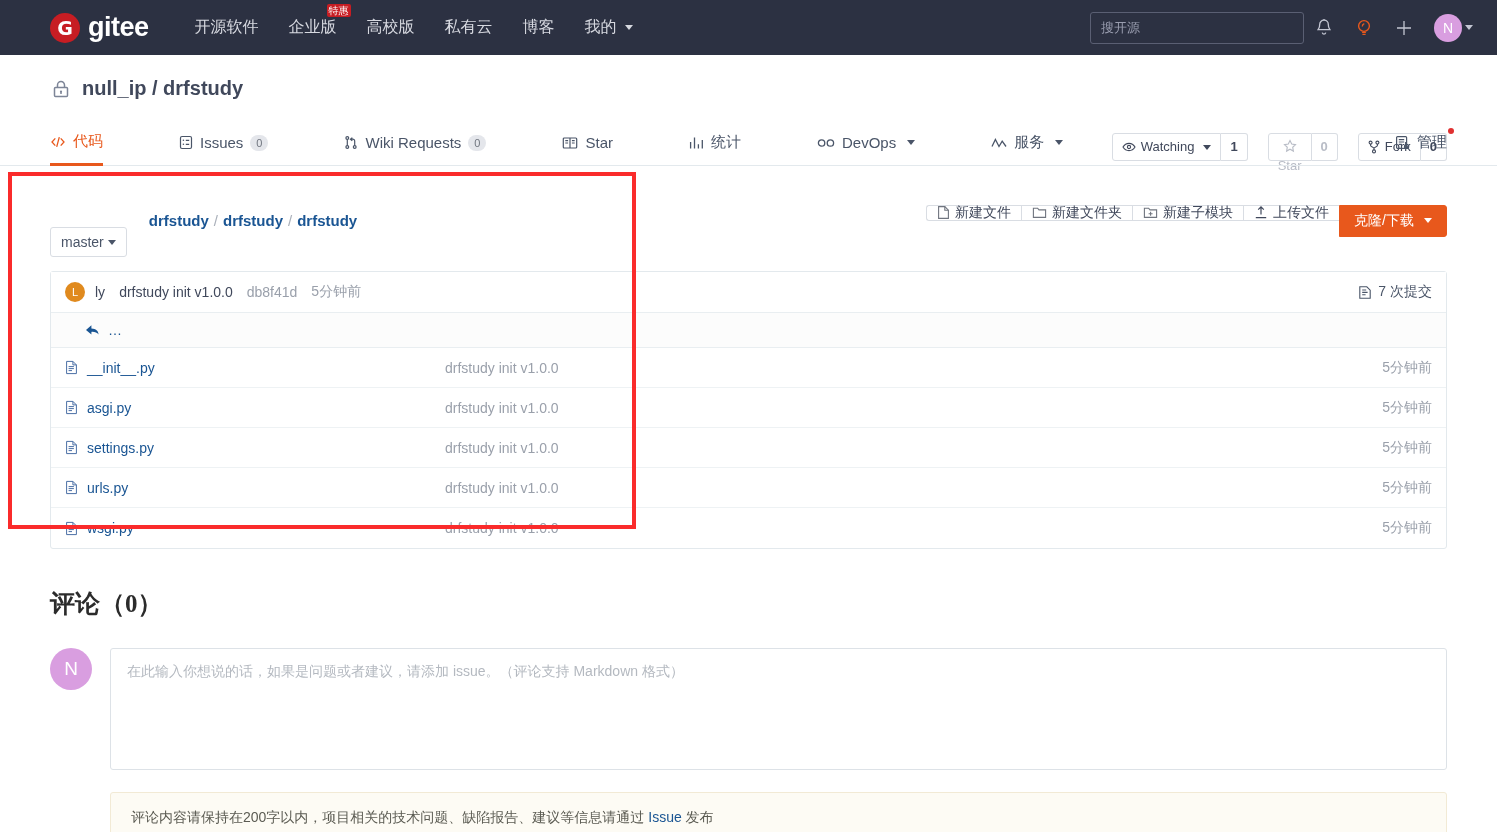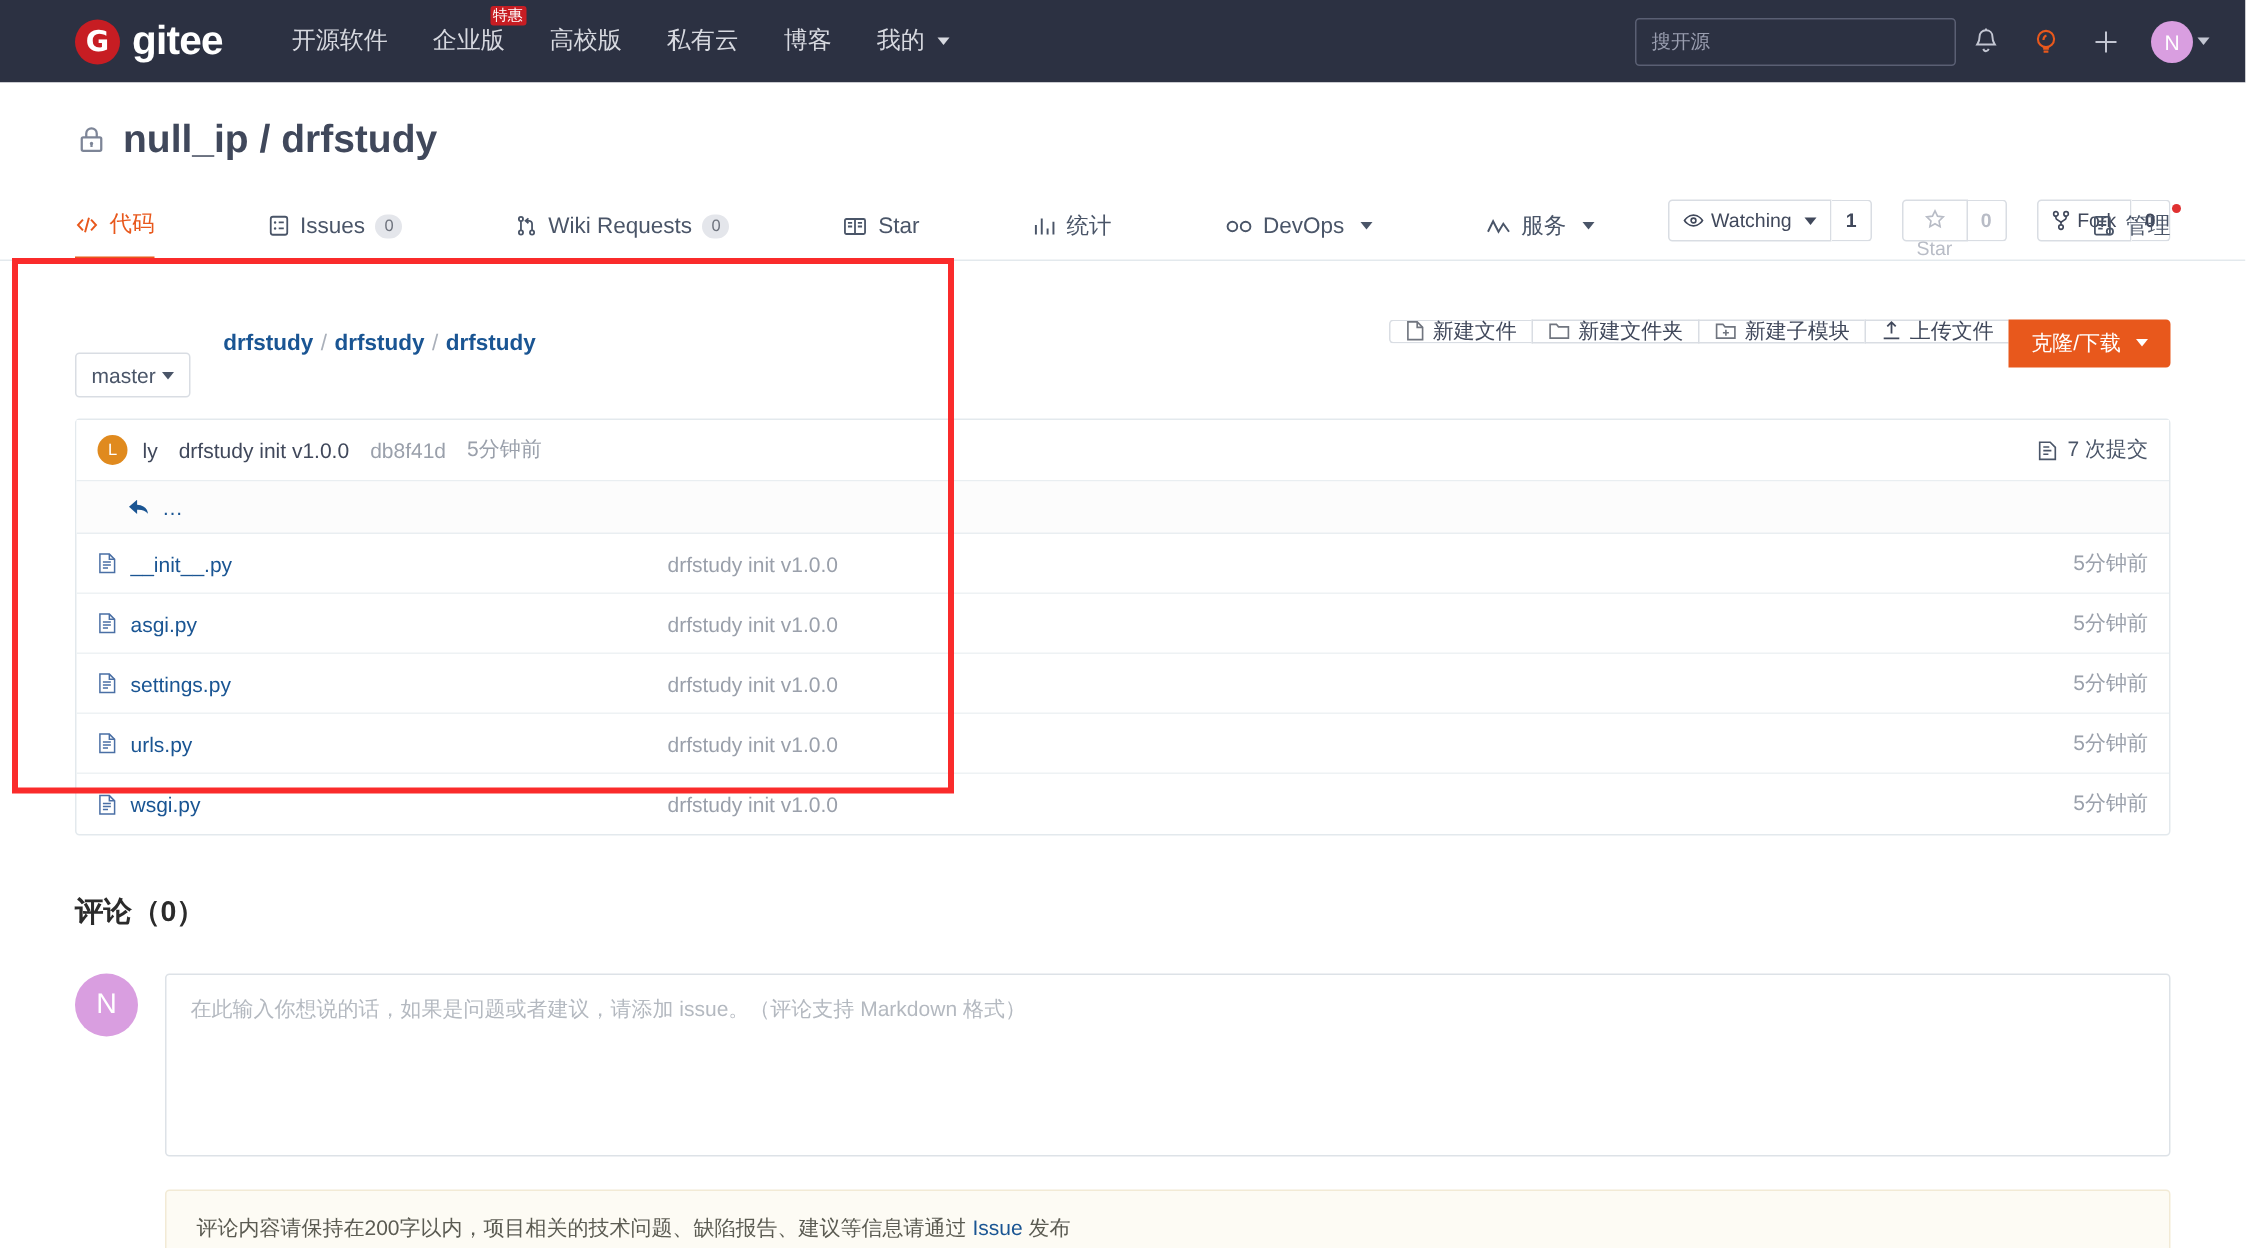--- a/index.html
+++ b/index.html
@@ -57,21 +57,21 @@
     width: 28px; height: 28px; border-radius: 50%; background: #d99ee0;
     color: #fff; display: flex; align-items: center; justify-content: center;
     font-size: 14px; margin-left: 10px; cursor: pointer;
   }
   .avatar-caret { color: #c3c6d2; margin-left: 3px; cursor: pointer; }
 
   
   .repo-header { padding: 22px 50px 0 50px; position: relative; background: #fff; }
   .repo-title { display: flex; align-items: center; }
   .repo-title-text {
-    font-size: 26px; font-weight: bold; color: #40485b; margin-left: 10px;
+    font-size: 20px; font-weight: bold; color: #40485b; margin-left: 10px;
   }
   .repo-actions {
     position: absolute; right: 50px; top: 78px; display: flex; gap: 20px;
   }
   .btn-group { display: flex; align-items: stretch; }
   .btn-pill {
     border: 1px solid #d9dde3; background: #fff; font-size: 13px; color: #40485b;
     padding: 5px 9px; display: flex; align-items: center; gap: 5px;
     border-radius: 3px 0 0 3px; cursor: pointer; line-height: 16px; height: 28px;
   }
@@ -161,21 +161,21 @@
   .file-row:last-child { border-bottom: none; }
   .file-name {
     color: #1a5593; text-decoration: none; display: flex; align-items: center;
     gap: 9px; width: 380px; cursor: pointer;
   }
   .file-commit { color: #9aa0ab; flex: 1; }
   .file-time { color: #9aa0ab; text-align: right; white-space: nowrap; }
 
   
   .comments { padding: 0 50px; margin-top: 38px; }
-  .comments-title { font-size: 19px; font-weight: bold; color: #2b2b2b; }
+  .comments-title { font-size: 25px; font-weight: bold; color: #2b2b2b; font-family: Liberation Serif, serif; }
   .comment-box { display: flex; margin-top: 28px; gap: 18px; }
   .avatar-md {
     width: 42px; height: 42px; border-radius: 50%; background: #d99ee0; color: #fff;
     display: flex; align-items: center; justify-content: center; font-size: 19px;
     flex: none;
   }
   .comment-area {
     flex: 1; height: 122px; border: 1px solid #dde2e7; border-radius: 3px;
     padding: 14px 16px; font-size: 14px; font-family: "Liberation Sans", sans-serif;
     color: #333; resize: none; outline: none;

